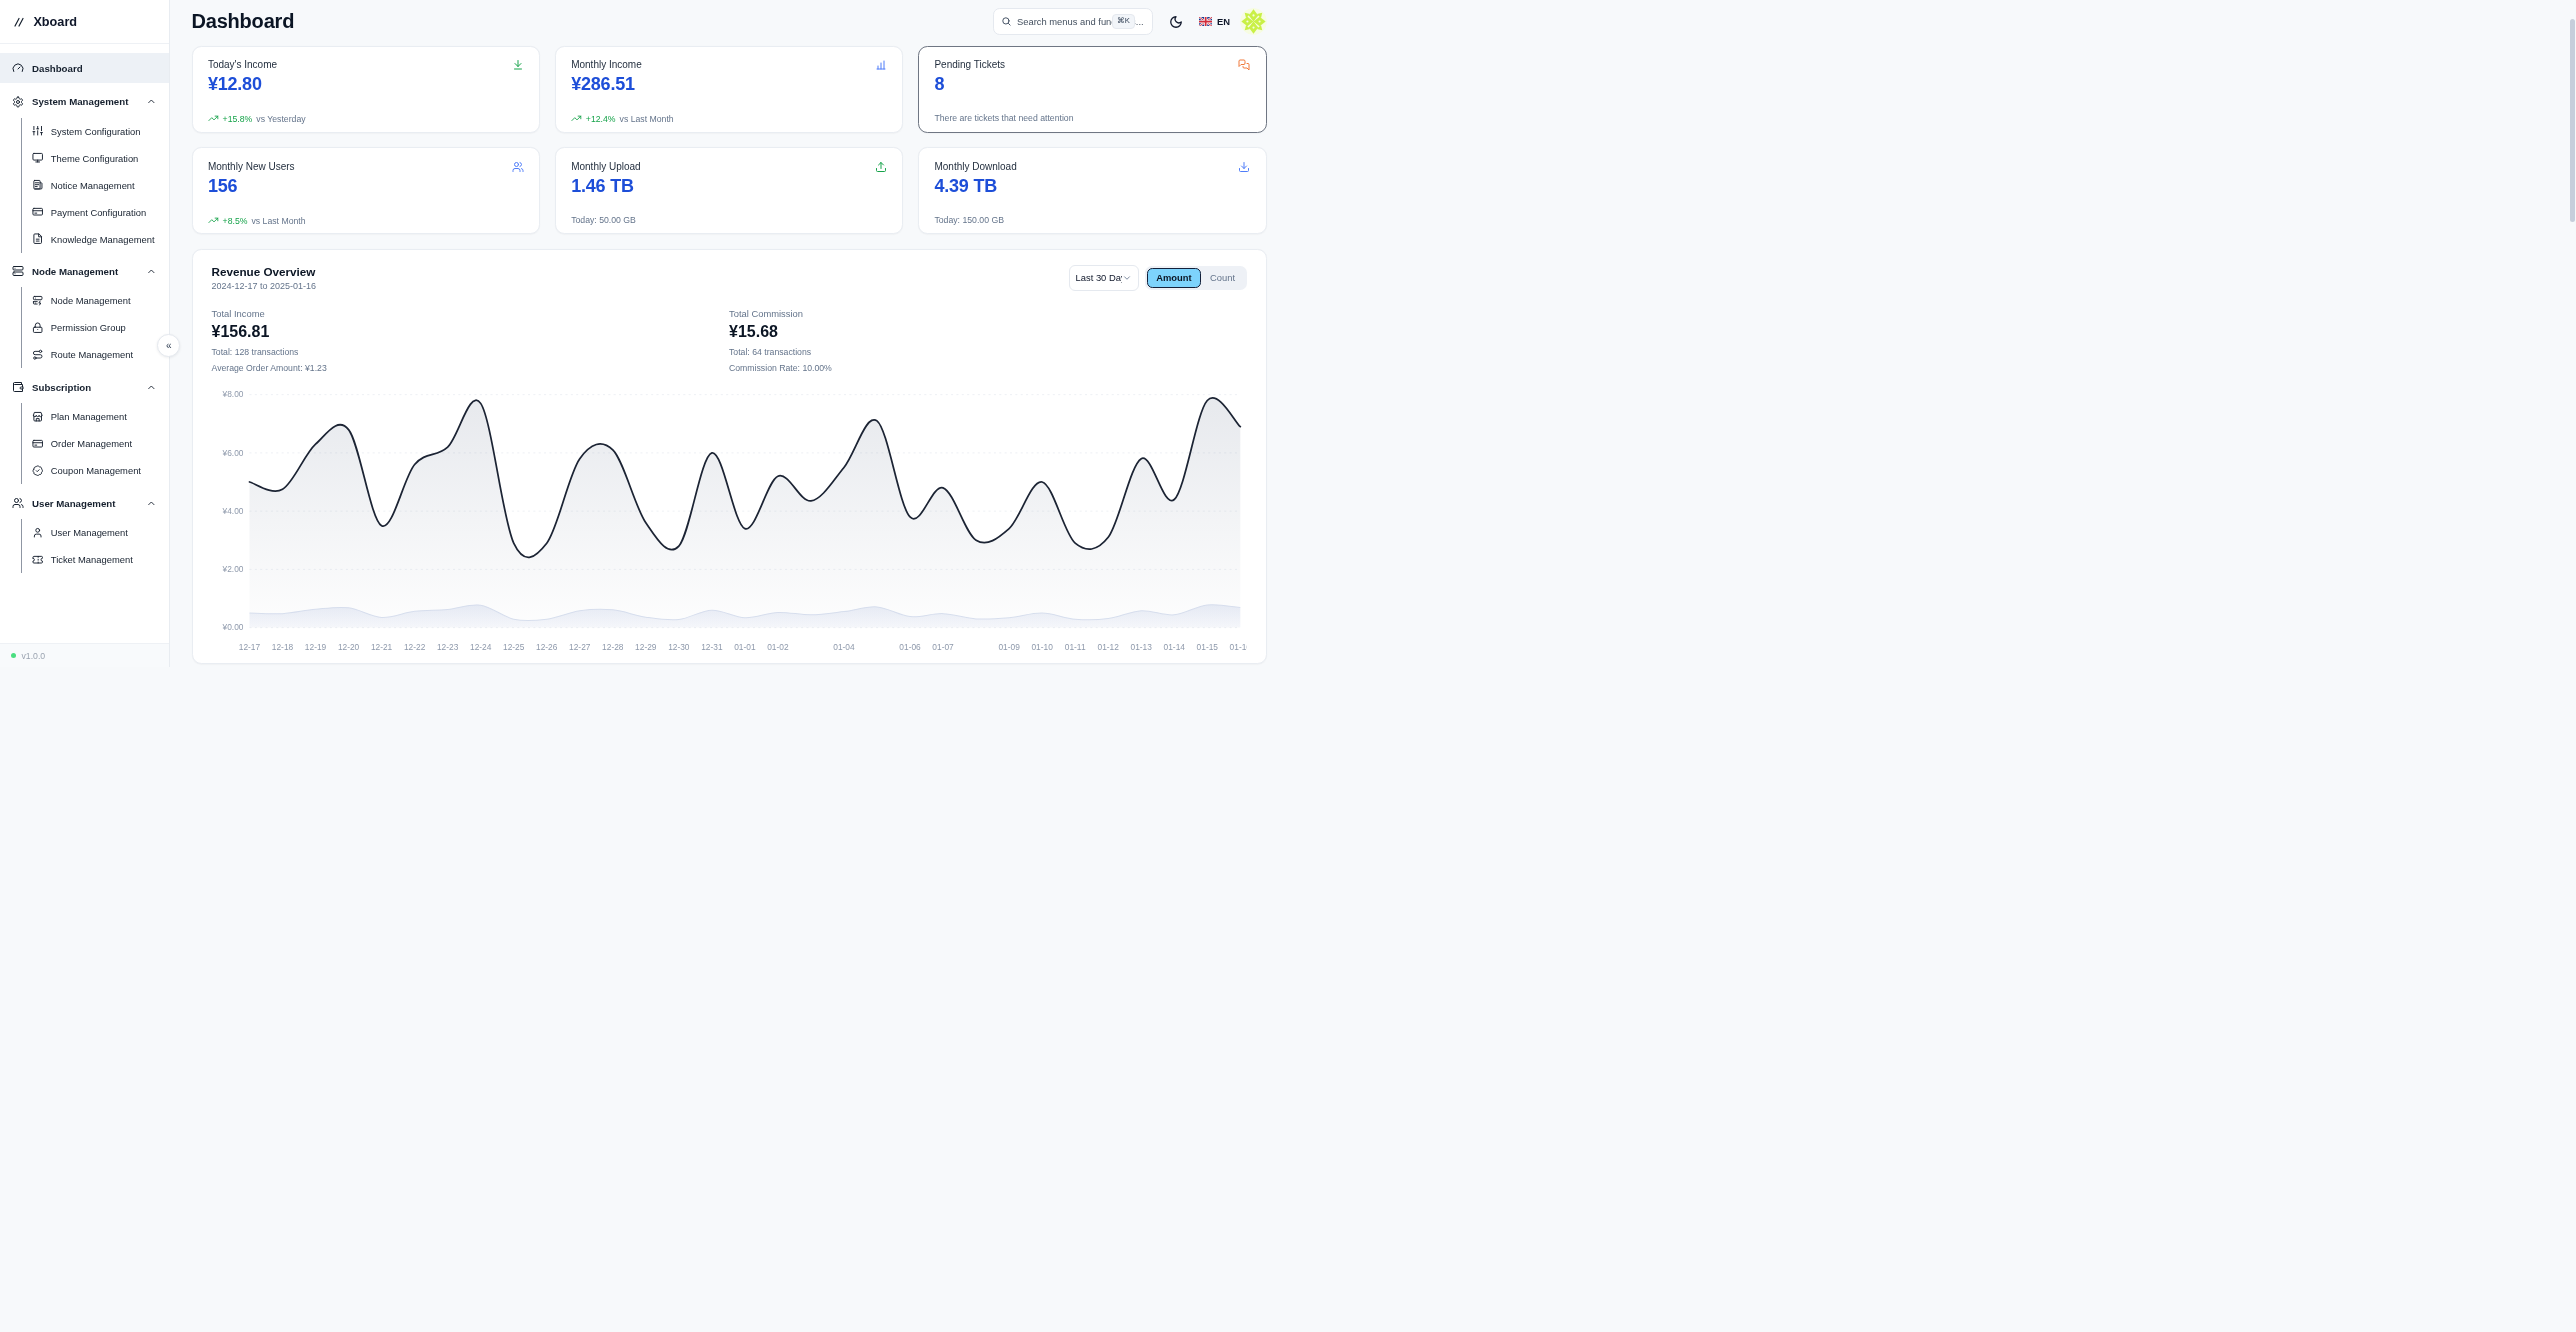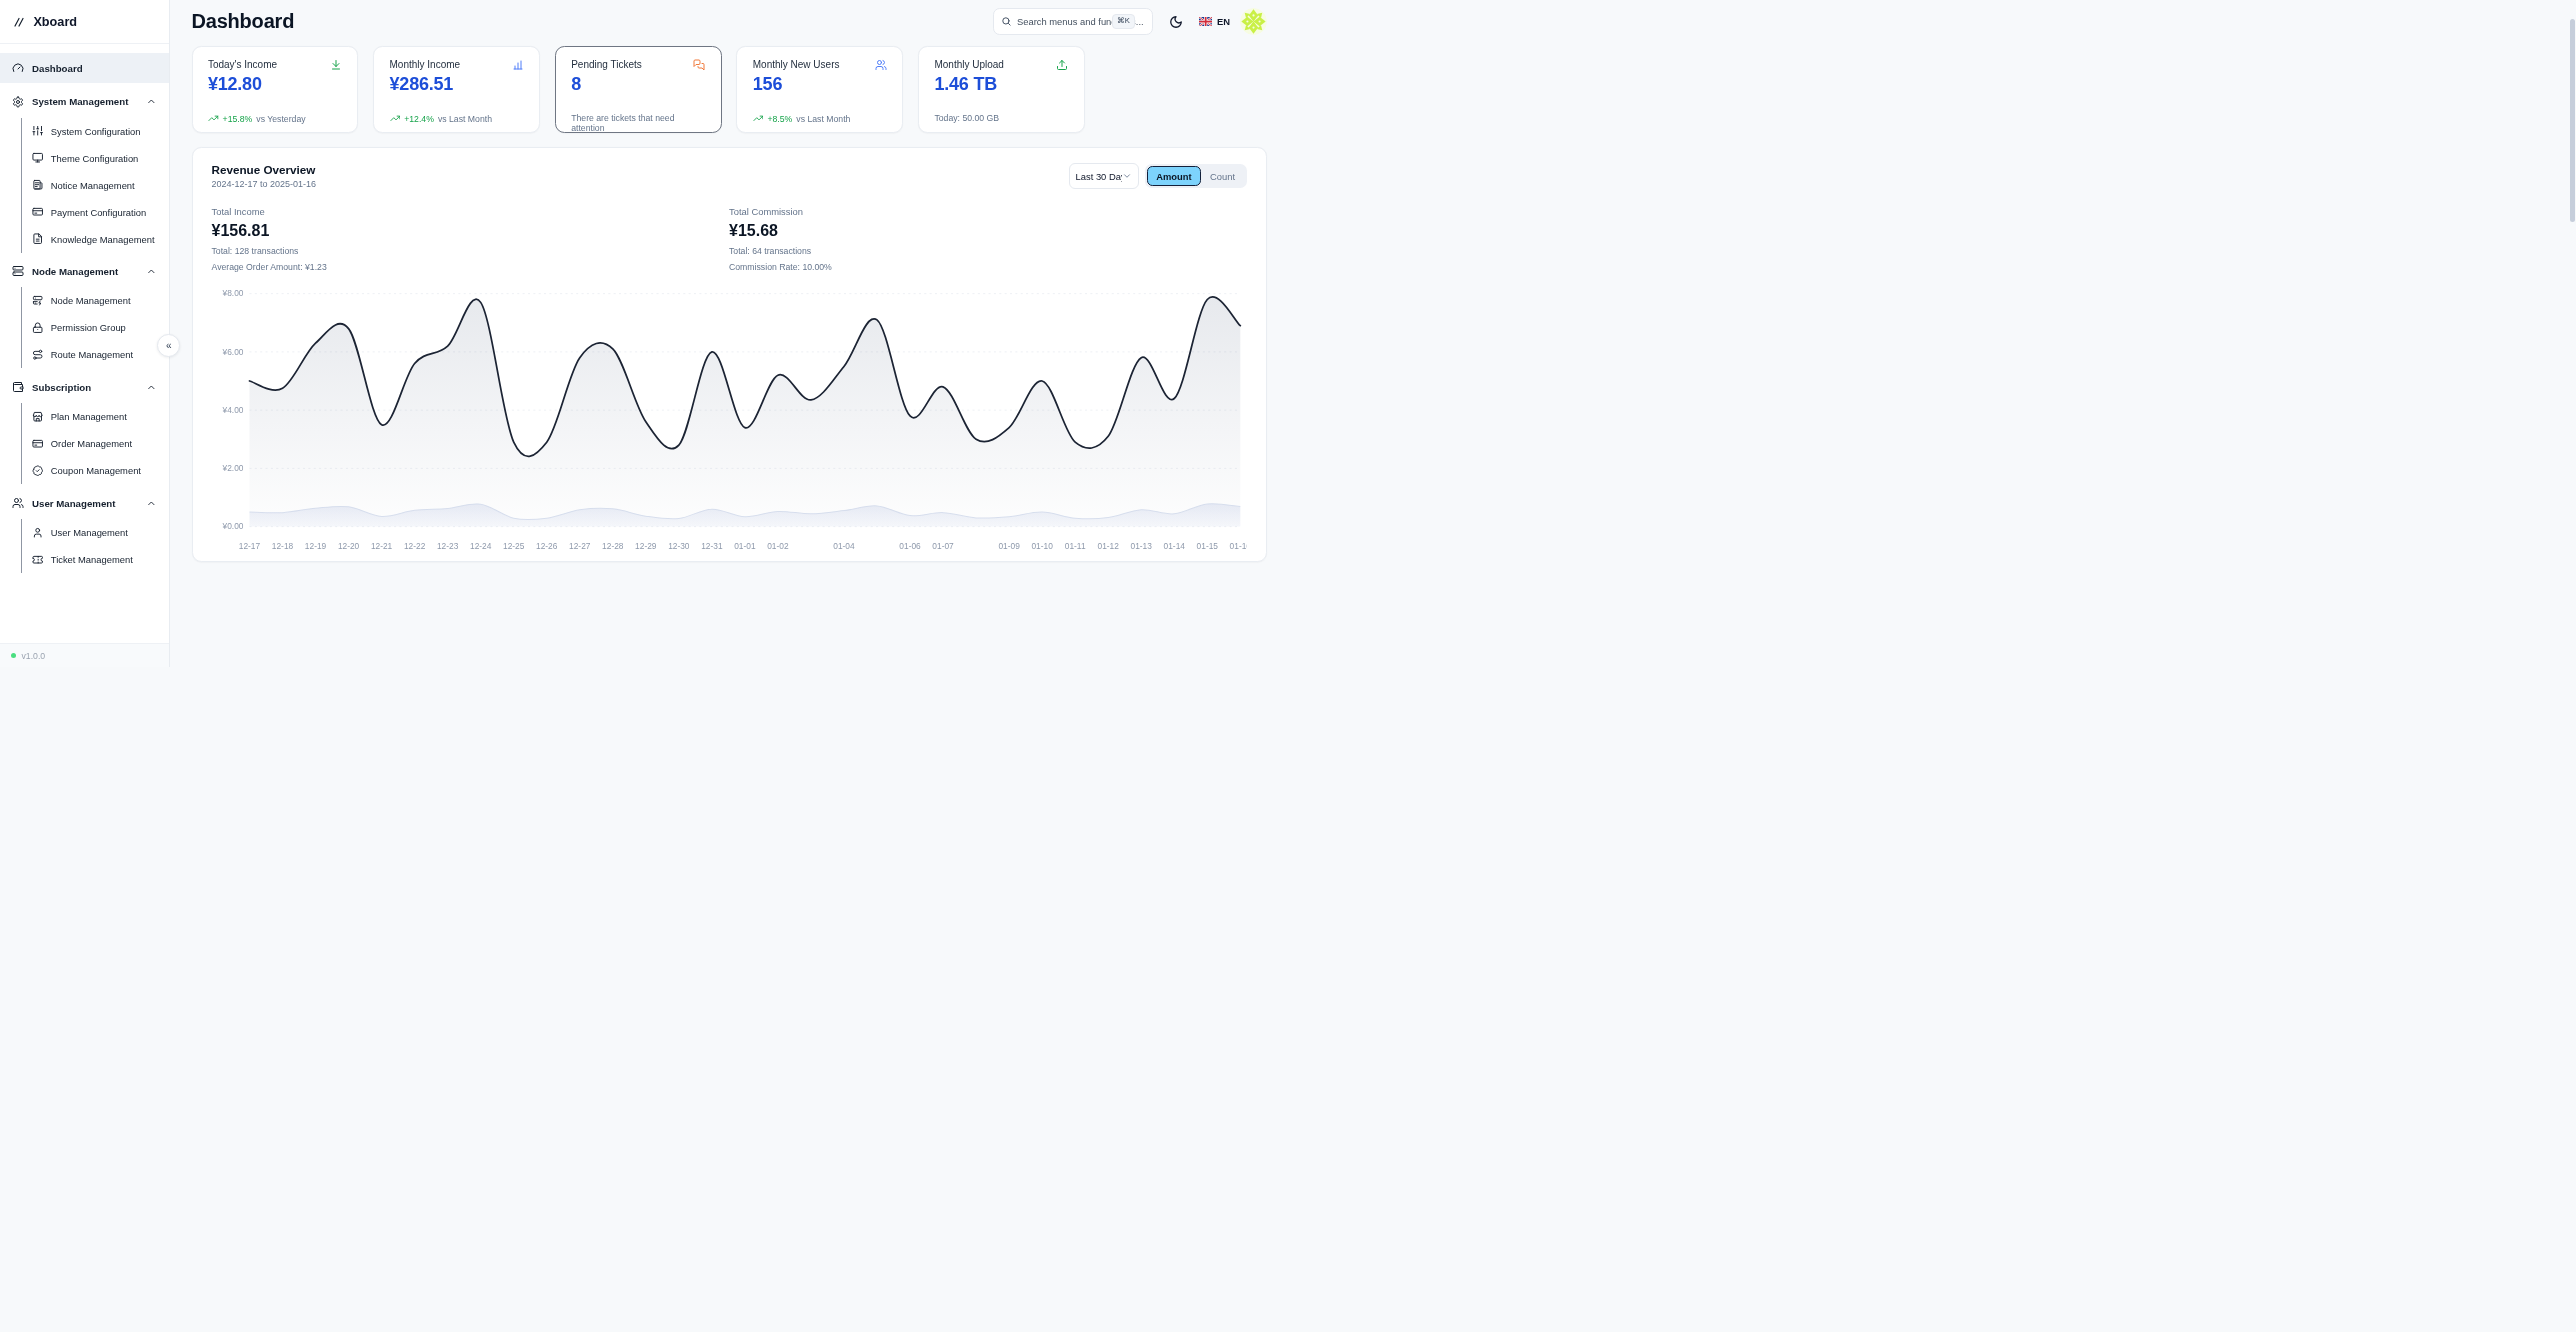--- a/index.html
+++ b/index.html
@@ -58,21 +58,21 @@
   .search input { border:0; outline:0; flex:1; min-width:0; font-size:9.4px; color:#475569; background:transparent; font-family:inherit; }
   .search input::placeholder { color:#44505f; }
   .kbd {
     position:absolute; right:17.4px; top:4.7px; background:#f2f5f9; border:0.7px solid #e5e9ef; border-radius:4px;
     font-size:7.7px; color:#334155; padding:2.7px 4px; line-height:1;
   }
   .ghost-btn { width:27px; height:27px; border:0; background:transparent; display:flex; align-items:center; justify-content:center; cursor:pointer; border-radius:6.7px; }
   .lang-btn { display:flex; align-items:center; gap:4.7px; background:transparent; border:0; font-size:9.4px; font-weight:700; color:#0f172a; cursor:pointer; font-family:inherit; }
   .avatar { width:27px; height:27px; border-radius:50%; overflow:hidden; cursor:pointer; flex:none; }
   
-  .cards-grid { margin-top:10.7px; display:grid; grid-template-columns:repeat(6,1fr); gap:14.8px; }
+  .cards-grid { margin-top:10.7px; display:grid; grid-template-columns:repeat(3,1fr); gap:14.8px; }
   .card {
     background:#fff; border:0.7px solid #e9edf2; border-radius:9.4px; padding:12.7px 15.4px; height:87px;
     box-shadow:0 0.7px 1.3px rgba(15,23,42,.03);
   }
   .card.outlined { border:1px solid #6f7683; cursor:pointer; }
   .card-top { display:flex; align-items:flex-start; justify-content:space-between; }
   .card-label { font-size:10px; font-weight:500; color:#1e2a3a; }
   .card-value { margin-top:3px; font-size:18px; font-weight:800; color:#1d4ed8; letter-spacing:-0.2px; }
   .card-sub { margin-top:18px; font-size:8.7px; color:#64748b; display:flex; align-items:center; gap:4px; }
   .trend-val { color:#16a34a; }
@@ -440,20 +440,32 @@
         <svg class="ic ic-green" viewBox="0 0 24 24">
             <path d="M21 15v4a2 2 0 0 1-2 2H5a2 2 0 0 1-2-2v-4"></path>
             <polyline points="17 8 12 3 7 8"></polyline>
             <line x1="12" y1="3" x2="12" y2="15"></line>
           </svg>
       </div>
       <div class="card-value">1.46 TB</div>
       <div class="card-sub">Today: 50.00 GB</div>
     </div>
 
+    <div class="card">
+      <div class="card-top">
+        <span class="card-label">Monthly Download</span>
+        <svg class="ic ic-blue" viewBox="0 0 24 24">
+            <path d="M21 15v4a2 2 0 0 1-2 2H5a2 2 0 0 1-2-2v-4"></path>
+            <polyline points="7 10 12 15 17 10"></polyline>
+            <line x1="12" y1="15" x2="12" y2="3"></line>
+          </svg>
+      </div>
+      <div class="card-value">4.39 TB</div>
+      <div class="card-sub">Today: 150.00 GB</div>
+    </div>
   </div>
 
   <section class="revenue-card">
     <div class="rev-head">
       <div>
         <div class="rev-title">Revenue Overview</div>
         <div class="rev-sub">2024-12-17 to 2025-01-16</div>
       </div>
       <div class="rev-controls">
         <div class="select">

